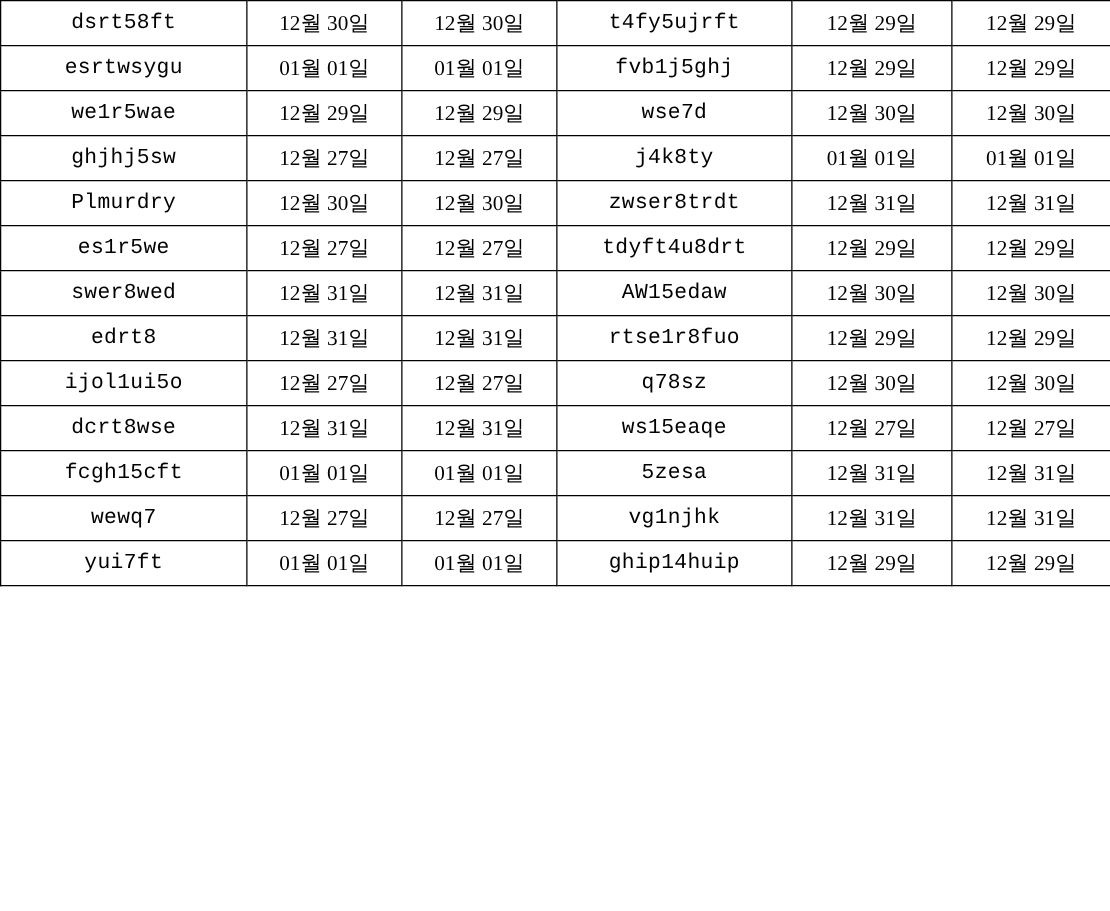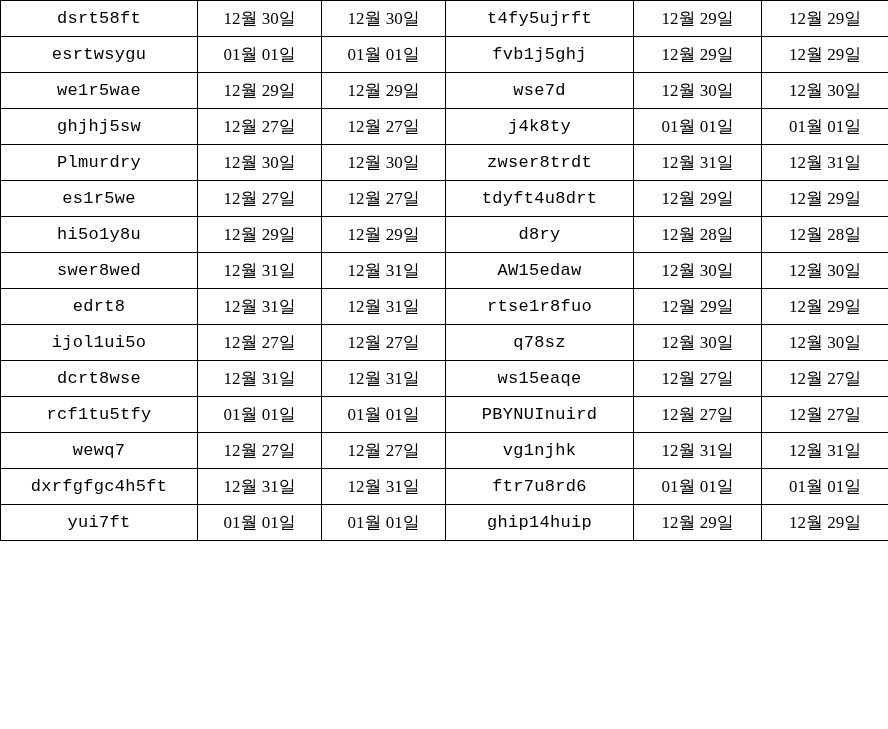--- a/index.html
+++ b/index.html
@@ -112,28 +112,20 @@
         </tr>
         <tr>
           <td class="c-id">es1r5we</td>
           <td class="c-date">12월 27일</td>
           <td class="c-date">12월 27일</td>
           <td class="c-id">tdyft4u8drt</td>
           <td class="c-date">12월 29일</td>
           <td class="c-date">12월 29일</td>
         </tr>
         <tr>
-          <td class="c-id">hi5o1y8u</td>
-          <td class="c-date">12월 29일</td>
-          <td class="c-date">12월 29일</td>
-          <td class="c-id">d8ry</td>
-          <td class="c-date">12월 28일</td>
-          <td class="c-date">12월 28일</td>
-        </tr>
-        <tr>
           <td class="c-id">swer8wed</td>
           <td class="c-date">12월 31일</td>
           <td class="c-date">12월 31일</td>
           <td class="c-id">AW15edaw</td>
           <td class="c-date">12월 30일</td>
           <td class="c-date">12월 30일</td>
         </tr>
         <tr>
           <td class="c-id">edrt8</td>
           <td class="c-date">12월 31일</td>
@@ -152,42 +144,34 @@
         </tr>
         <tr>
           <td class="c-id">dcrt8wse</td>
           <td class="c-date">12월 31일</td>
           <td class="c-date">12월 31일</td>
           <td class="c-id">ws15eaqe</td>
           <td class="c-date">12월 27일</td>
           <td class="c-date">12월 27일</td>
         </tr>
         <tr>
-          <td class="c-id">rcf1tu5tfy</td>
+          <td class="c-id">fcgh15cft</td>
           <td class="c-date">01월 01일</td>
           <td class="c-date">01월 01일</td>
-          <td class="c-id">PBYNUInuird</td>
-          <td class="c-date">12월 27일</td>
-          <td class="c-date">12월 27일</td>
+          <td class="c-id">5zesa</td>
+          <td class="c-date">12월 31일</td>
+          <td class="c-date">12월 31일</td>
         </tr>
         <tr>
           <td class="c-id">wewq7</td>
           <td class="c-date">12월 27일</td>
           <td class="c-date">12월 27일</td>
           <td class="c-id">vg1njhk</td>
           <td class="c-date">12월 31일</td>
           <td class="c-date">12월 31일</td>
-        </tr>
-        <tr>
-          <td class="c-id">dxrfgfgc4h5ft</td>
-          <td class="c-date">12월 31일</td>
-          <td class="c-date">12월 31일</td>
-          <td class="c-id">ftr7u8rd6</td>
-          <td class="c-date">01월 01일</td>
-          <td class="c-date">01월 01일</td>
         </tr>
         <tr>
           <td class="c-id">yui7ft</td>
           <td class="c-date">01월 01일</td>
           <td class="c-date">01월 01일</td>
           <td class="c-id">ghip14huip</td>
           <td class="c-date">12월 29일</td>
           <td class="c-date">12월 29일</td>
         </tr>
       </tbody>

